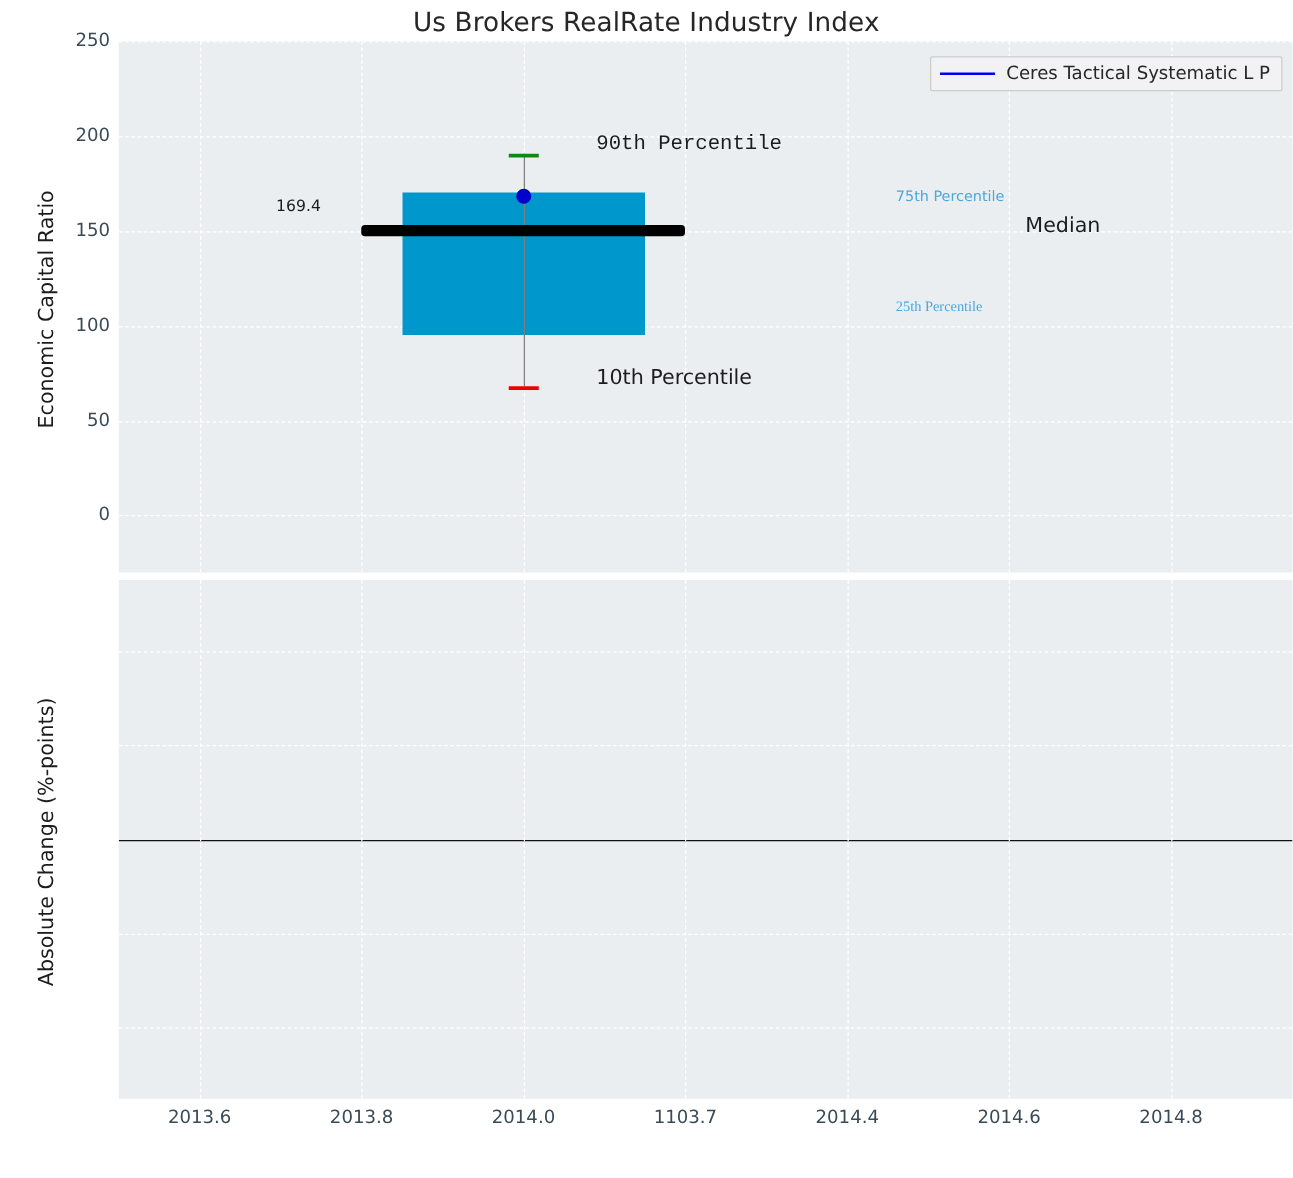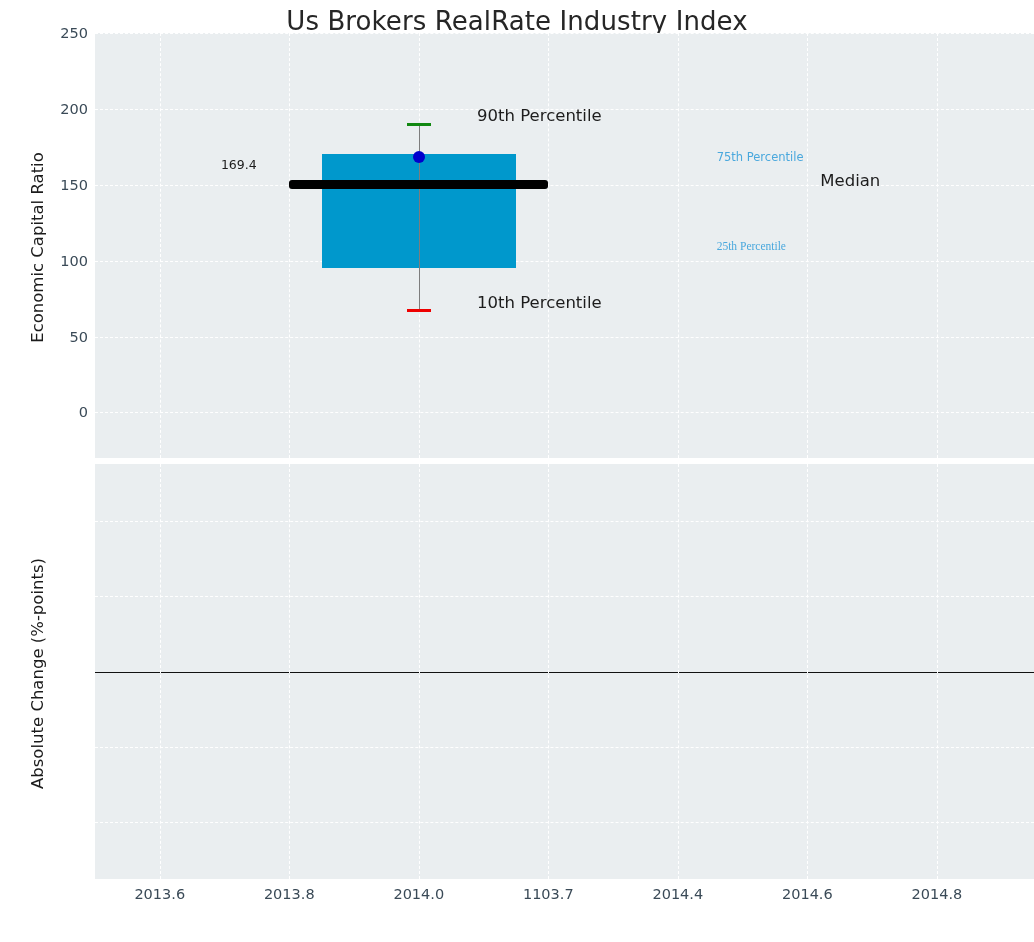--- a/index.html
+++ b/index.html
@@ -23,21 +23,21 @@
     background: #ffffff;
   }
 
   
   #chart-title {
     position: absolute;
     left: 0;
     top: 6px;
     width: 1034px;
     text-align: center;
-    font-size: 26px;
+    font-size: 21px;
     color: #262626;
     letter-spacing: .1px;
   }
 
   
   .panel {
     position: absolute;
     background: #eaeef0;
     overflow: hidden;
   }
@@ -235,21 +235,21 @@
       <div class="grid-h" style="top: 151.786px;"></div>
       <div class="grid-h" style="top: 75.8929px;"></div>
       <div class="grid-h" style="top: 0px;"></div>
       <div id="box-rect" style="left: 226.655px; top: 121.429px; width: 194.276px; height: 113.839px; background: rgb(0, 152, 204);"></div>
       <div id="whisker-line" style="left: 323.793px; top: 89.5536px; height: 186.696px;"></div>
       <div id="cap-high" style="left: 311.793px; top: 89.5536px; width: 24px;"></div>
       <div id="cap-low" style="left: 311.793px; top: 276.25px; width: 24px;"></div>
       <div id="median-bar" style="left: 194.276px; top: 146.527px; width: 259.034px; height: 9px;"></div>
       <div id="marker-dot" style="left: 323.793px; top: 124.464px; background: rgb(0, 0, 204);"></div>
       <div id="value-label" style="left: 143.793px; top: 131.027px;">169.4</div>
-      <div class="annot dark" style="left: 382.076px; top: 81.9643px; color: rgb(28, 28, 28);">90th Percentile</div>
+      <div class="annot dark" style="left: 382.076px; top: 81.9643px; color: rgb(28, 28, 28); font-family: Liberation Mono, monospace;">90th Percentile</div>
       <div class="annot blue" style="left: 621.683px; top: 124.464px; color: rgb(74, 168, 221);">75th Percentile</div>
       <div class="annot dark" style="left: 725.297px; top: 147.232px; color: rgb(28, 28, 28);">Median</div>
       <div class="annot blue" style="left: 621.683px; top: 212.5px; color: rgb(74, 168, 221); font-family: Liberation Serif, serif;">25th Percentile</div>
       <div class="annot dark" style="left: 382.076px; top: 268.661px; color: rgb(28, 28, 28);">10th Percentile</div>
     </div>
 
   <div id="ylabels-top">
       <div class="ytick" style="top: 379.464px;">0</div>
       <div class="ytick" style="top: 303.571px;">50</div>
       <div class="ytick" style="top: 227.679px;">100</div>
@@ -279,14 +279,18 @@
   <div id="xticks-container">
       <div class="xtick" style="left: 159.759px;">2013.6</div>
       <div class="xtick" style="left: 289.276px;">2013.8</div>
       <div class="xtick" style="left: 418.793px;">2014.0</div>
       <div class="xtick" style="left: 548.31px;">1103.7</div>
       <div class="xtick" style="left: 677.828px;">2014.4</div>
       <div class="xtick" style="left: 807.345px;">2014.6</div>
       <div class="xtick" style="left: 936.862px;">2014.8</div>
     </div>
 
+  <div id="legend">
+    <div id="legend-line"></div>
+    <div id="legend-label">Ceres Tactical Systematic L P</div>
+  </div>
 
 </div>
 
 </body></html>

